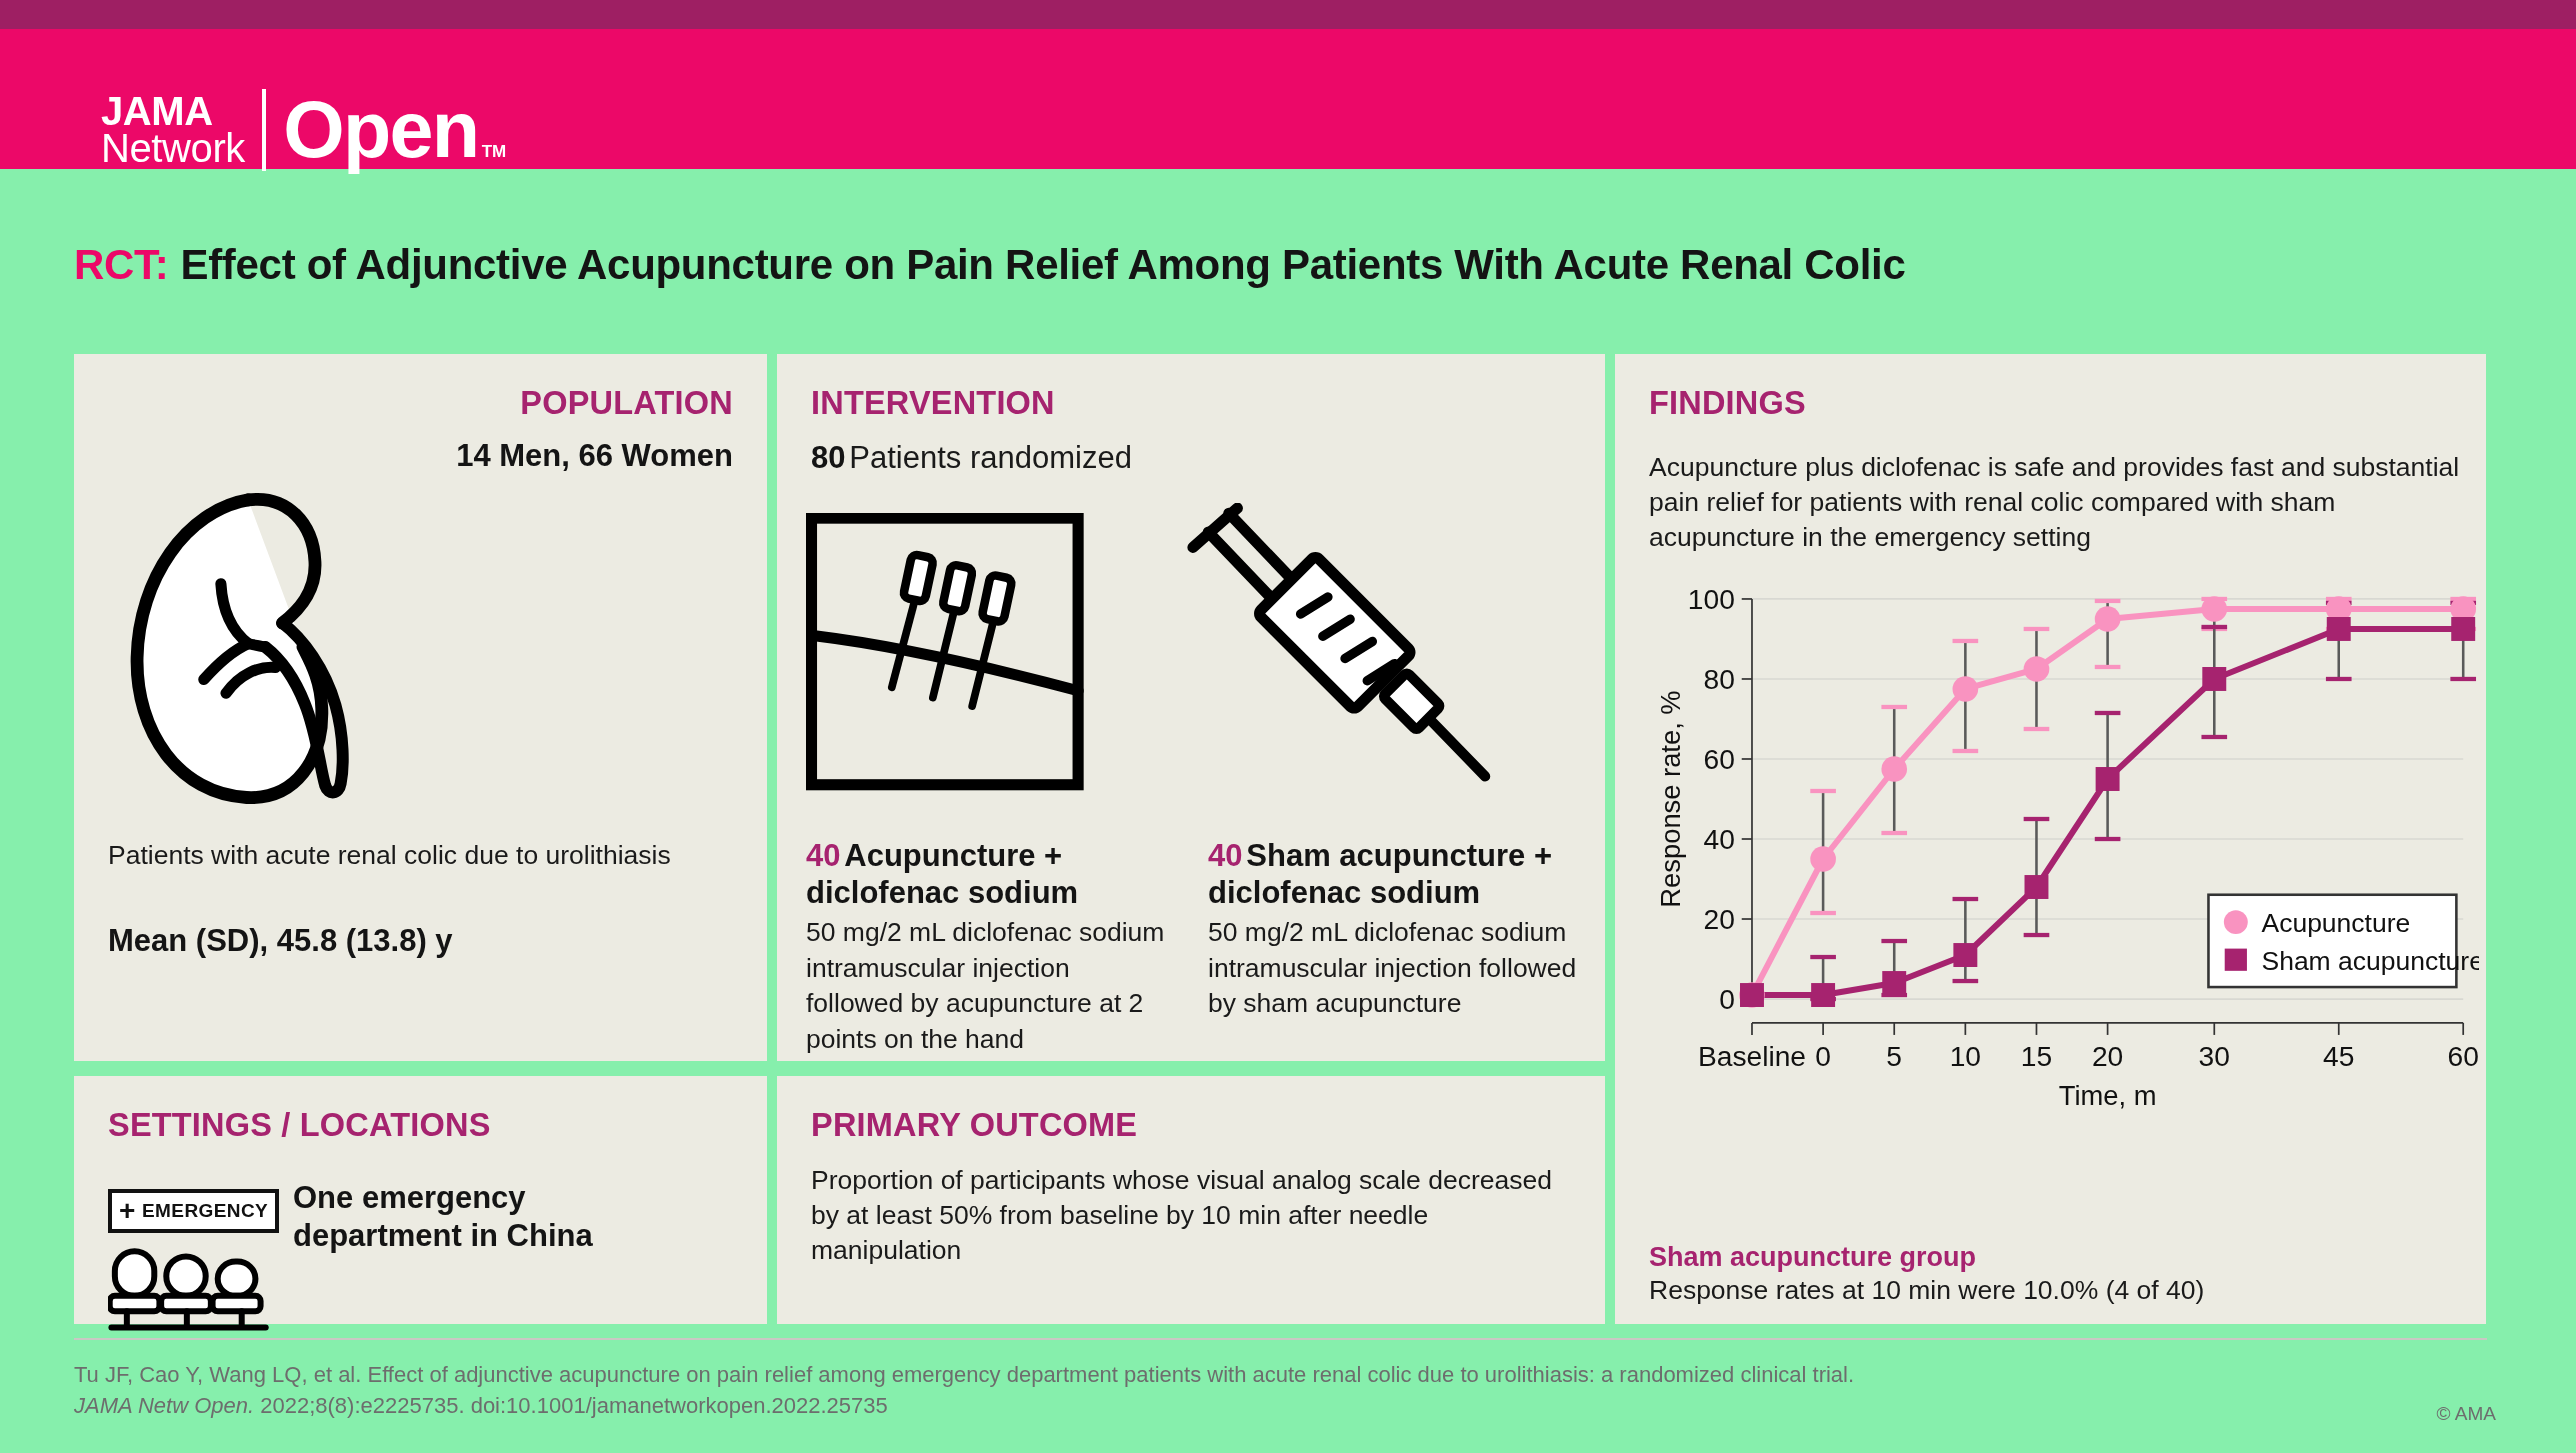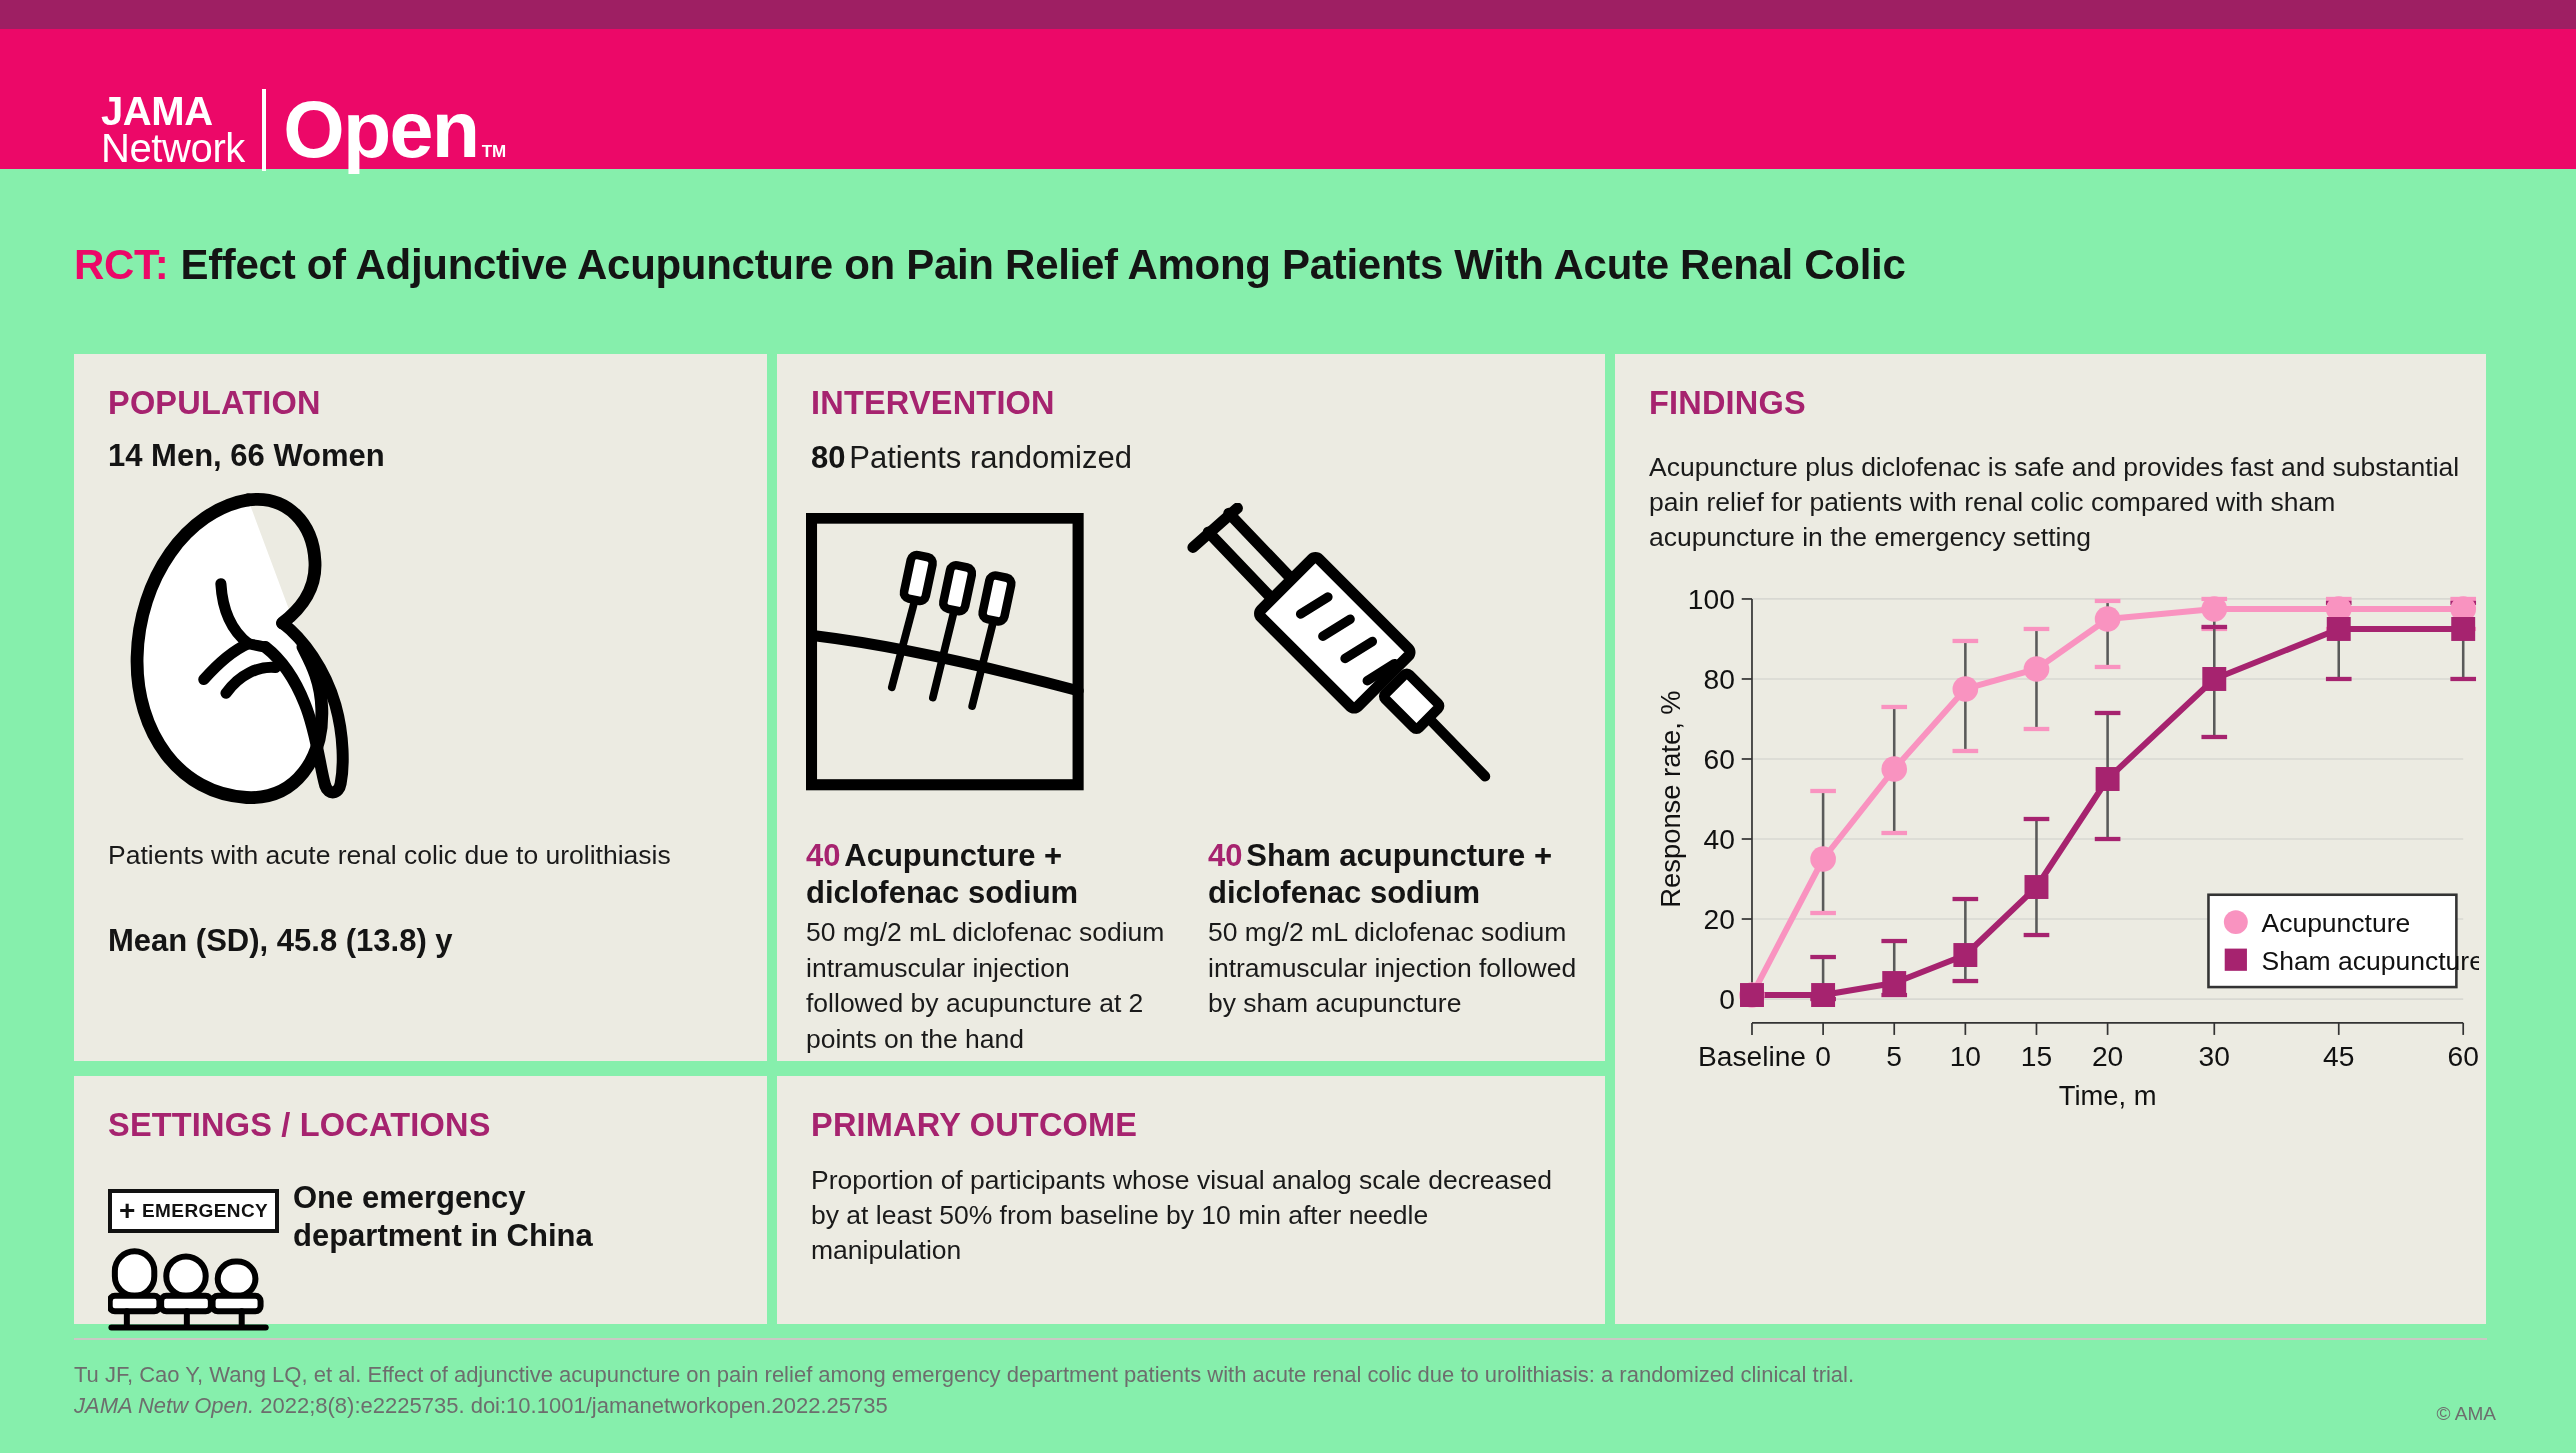--- a/index.html
+++ b/index.html
@@ -27,21 +27,21 @@
   .title-row { position:absolute; left:74px; top:241px; width:2413px; display:flex; align-items:baseline; }
   .title-rct { color:#EC0868; font-size:42px; font-weight:700; letter-spacing:-0.3px; margin-right:12px; }
   .title-main { color:#141414; font-size:42px; font-weight:700; letter-spacing:-0.3px; }
 
   
   .panel { position:absolute; background:#ECEBE2; }
   .sec-head { color:#A6236F; font-weight:700; letter-spacing:0.2px; font-size:32.5px; }
   .body-txt { color:#1a1a1a; font-size:26.5px; line-height:1.33; }
   .bold-txt { color:#141414; font-size:31px; font-weight:700; line-height:1.22; }
 
-  #population-panel { left:74px; top:354px; width:693px; height:707px; }
+  #population-panel { left:74px; top:354px; width:693px; height:707px;text-align:right; }
   #settings-panel   { left:74px; top:1076px; width:693px; height:248px; }
   #intervention-panel { left:777px; top:354px; width:828px; height:707px; }
   #outcome-panel    { left:777px; top:1076px; width:828px; height:248px; }
   #findings-panel   { left:1615px; top:354px; width:871px; height:970px; }
 
   .pad { padding:31px 34px 0 34px; }
 
   
   .kidney-wrap { position:absolute; left:120px; top:476px; width:342px; height:342px; }
   .pop-caption { position:absolute; left:108px; top:838px; width:599px; }
@@ -334,20 +334,24 @@
         <rect x="792.4" y="35.099999999999966" width="28" height="28" fill="#A6236F"></rect>
         <rect x="938" y="35.099999999999966" width="28" height="28" fill="#A6236F"></rect>
         <rect x="654" y="360" width="290" height="108" fill="#fff" stroke="#333" stroke-width="3"></rect>
         <circle cx="686" cy="392" r="14" fill="#F993C0"></circle>
         <text x="716" y="404" font-size="31" font-family="&quot;Liberation Sans&quot;, sans-serif" fill="#111">Acupuncture</text>
         <rect x="673" y="423" width="26" height="26" fill="#A6236F"></rect>
         <text x="716" y="448" font-size="31" font-family="&quot;Liberation Sans&quot;, sans-serif" fill="#111">Sham acupuncture</text>
       </svg>
   </div>
 
+  <div class="stat-block" style="top:1242px;">
+    <div class="stat-h">Sham acupuncture group</div>
+    <div class="stat-p">Response rates at 10 min were 10.0% (4 of 40)</div>
+  </div>
 
   <div class="footer-rule"></div>
   <div class="footer">
     <span>Tu JF, Cao Y, Wang LQ, et al. Effect of adjunctive acupuncture on pain relief among emergency department patients with acute renal colic due to urolithiasis: a randomized clinical trial.</span><br>
     <em>JAMA Netw Open.</em><span> 2022;8(8):e2225735. doi:10.1001/jamanetworkopen.2022.25735</span>
   </div>
   <div class="copy">© AMA</div>
 
 </div>
 

